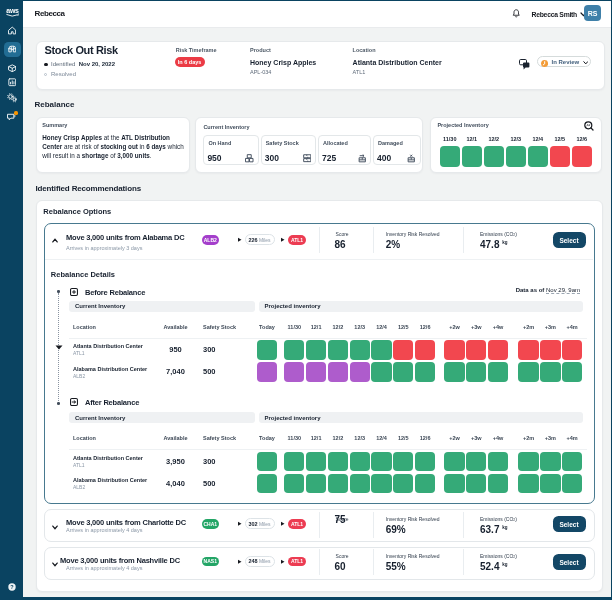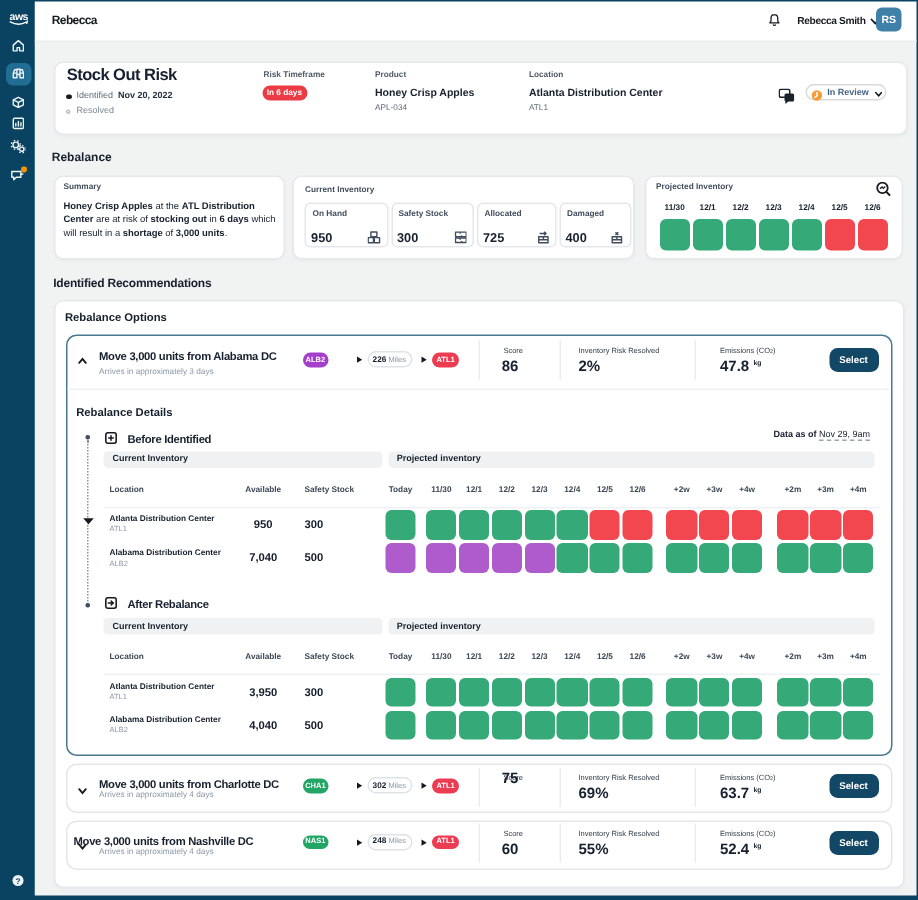--- a/index.html
+++ b/index.html
@@ -178,21 +178,21 @@
 <div class="abs" style="left:57.2px;top:290.2px;width:2.6px;height:2.6px;border-radius:50%;background:#434e5c"></div>
 <svg class="abs" style="left:54.5px;top:345px" width="8" height="5" viewBox="0 0 8 5">
     <path d="M0.5 0.5 L4 4.5 L7.5 0.5 Z" fill="#16191f"></path>
   </svg>
 <div class="abs" style="left:57.2px;top:402.4px;width:2.6px;height:2.6px;border-radius:50%;background:#434e5c"></div>
 <div class="abs b" style="right:32px;top:286.5px;font-size:6px;color:#17202e;">Data as of <span style="font-weight:400;border-bottom:1px dashed #9aa5b1;padding-bottom:0.5px">Nov 29, 9am</span></div>
 <svg class="abs" style="left:69.8px;top:288.3px" width="8" height="8" viewBox="0 0 8 8">
     <rect x="0.55" y="0.55" width="6.9" height="6.9" rx="1.3" stroke="#16191f" stroke-width="1.05" fill="none"></rect>
     <path d="M4 2.5 V5.5 M2.5 4 H5.5" stroke="#16191f" stroke-width="1.0" fill="none" stroke-linecap="round"></path>
   </svg>
-<div class="abs b" style="left:85px;top:287.8px;font-size:7.5px;letter-spacing:-0.2px;color:#17202e">Before Identified</div>
+<div class="abs b" style="left:85px;top:287.8px;font-size:7.5px;letter-spacing:-0.2px;color:#17202e">Before Rebalance</div>
 <div class="abs" style="left:69px;top:300.5px;width:185.5px;height:11.5px;background:#eff1f3;border-radius:3px"></div>
 <div class="abs b" style="left:75px;top:303.3px;font-size:6px;color:#17202e">Current Inventory</div>
 <div class="abs" style="left:258.5px;top:300.5px;width:324px;height:11.5px;background:#eff1f3;border-radius:3px"></div>
 <div class="abs b" style="left:264.5px;top:303.3px;font-size:6px;color:#17202e">Projected inventory</div>
 <div class="abs b" style="left:73px;top:323.5px;font-size:5.5px;color:#3d4856">Location</div>
 <div class="abs b" style="left:160px;top:323.5px;width:31px;text-align:center;font-size:5.5px;color:#3d4856">Available</div>
 <div class="abs b" style="left:203px;top:323.5px;font-size:5.5px;color:#3d4856">Safety Stock</div>
 <div class="abs b" style="left:255.0px;top:323.5px;width:24px;text-align:center;font-size:5.5px;color:#3d4856">Today</div>
 <div class="abs b" style="left:282.3px;top:323.5px;width:24px;text-align:center;font-size:5.5px;color:#3d4856">11/30</div>
 <div class="abs b" style="left:304.1px;top:323.5px;width:24px;text-align:center;font-size:5.5px;color:#3d4856">12/1</div>
@@ -329,21 +329,21 @@
 <div class="abs b" style="left:334.5px;top:514px;font-size:10px;color:#17202e">75</div>
 <div class="abs" style="left:385.7px;top:515.5px;font-size:5px;color:#2f3b4a">Inventory Risk Resolved</div>
 <div class="abs b" style="left:385.7px;top:523.7px;font-size:10px;color:#17202e">69%</div>
 <div class="abs" style="left:480px;top:515.5px;font-size:5px;color:#2f3b4a">Emissions (CO<span style="font-size:3.5px">2</span>)</div>
 <div class="abs b" style="left:480px;top:523.7px;font-size:10px;color:#17202e">63.7 <span style="font-size:4.5px;vertical-align:4px">kg</span></div>
 <div class="abs b" style="left:552.5px;top:516.4px;width:33px;height:16px;background:#134766;border-radius:5.5px;color:#fff;font-size:6.5px;display:flex;align-items:center;justify-content:center">Select</div>
 <div class="abs" style="left:44px;top:546.8px;width:550.5px;height:33.2px;border:1px solid #e3e7ea;border-radius:7px;background:#fff"></div>
 <svg class="abs" style="left:52.2px;top:562.0999999999999px" width="6" height="5" viewBox="0 0 6 5">
     <path d="M0.8 1.1 L3 3.7 L5.2 1.1" stroke="#16191f" stroke-width="1.25" fill="none" stroke-linecap="round"></path>
   </svg>
-<div class="abs b" style="left:49px;top:555.8999999999999px;font-size:7.5px;letter-spacing:-0.2px;color:#17202e">Move 3,000 units from Nashville DC</div>
+<div class="abs b" style="left:60px;top:555.8999999999999px;font-size:7.5px;letter-spacing:-0.2px;color:#17202e">Move 3,000 units from Nashville DC</div>
 <div class="abs" style="left:66px;top:564.8px;font-size:5.5px;color:#8a97a6">Arrives in approximately 4 days</div>
 <div class="pill" style="left:201.5px;top:556.5999999999999px;width:17.5px;height:9.5px;background:#23a566;font-size:5px">NAS1</div>
 <svg class="abs" style="left:236.5px;top:558.6999999999999px" width="5.5" height="5.5" viewBox="0 0 6 6">
     <path d="M1.1 0.8 L4.9 3 L1.1 5.2 Z" fill="#16191f"></path>
   </svg>
 <div class="abs" style="left:244.5px;top:555.8999999999999px;width:30px;height:11px;background:#fff;border:1px solid #dde3e7;border-radius:5.7px;display:flex;align-items:center;justify-content:center;font-size:5px;color:#8a97a6"><span class="b" style="font-size:5.5px;color:#17202e">248</span>&nbsp;Miles</div>
 <svg class="abs" style="left:279.6px;top:558.6999999999999px" width="5.5" height="5.5" viewBox="0 0 6 6">
     <path d="M1.1 0.8 L4.9 3 L1.1 5.2 Z" fill="#16191f"></path>
   </svg>
 <div class="pill" style="left:288.3px;top:556.5999999999999px;width:17.5px;height:9.5px;background:#ec3c52;font-size:5px">ATL1</div>

